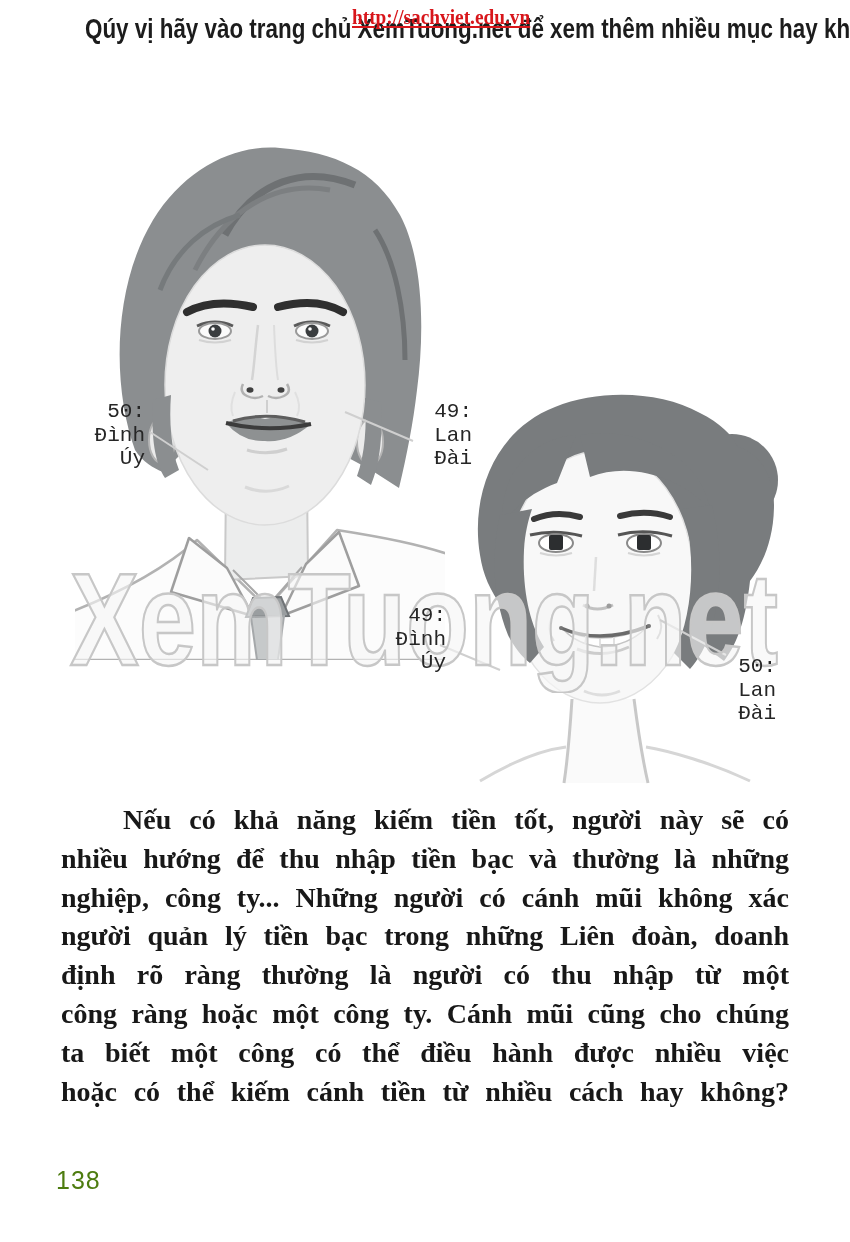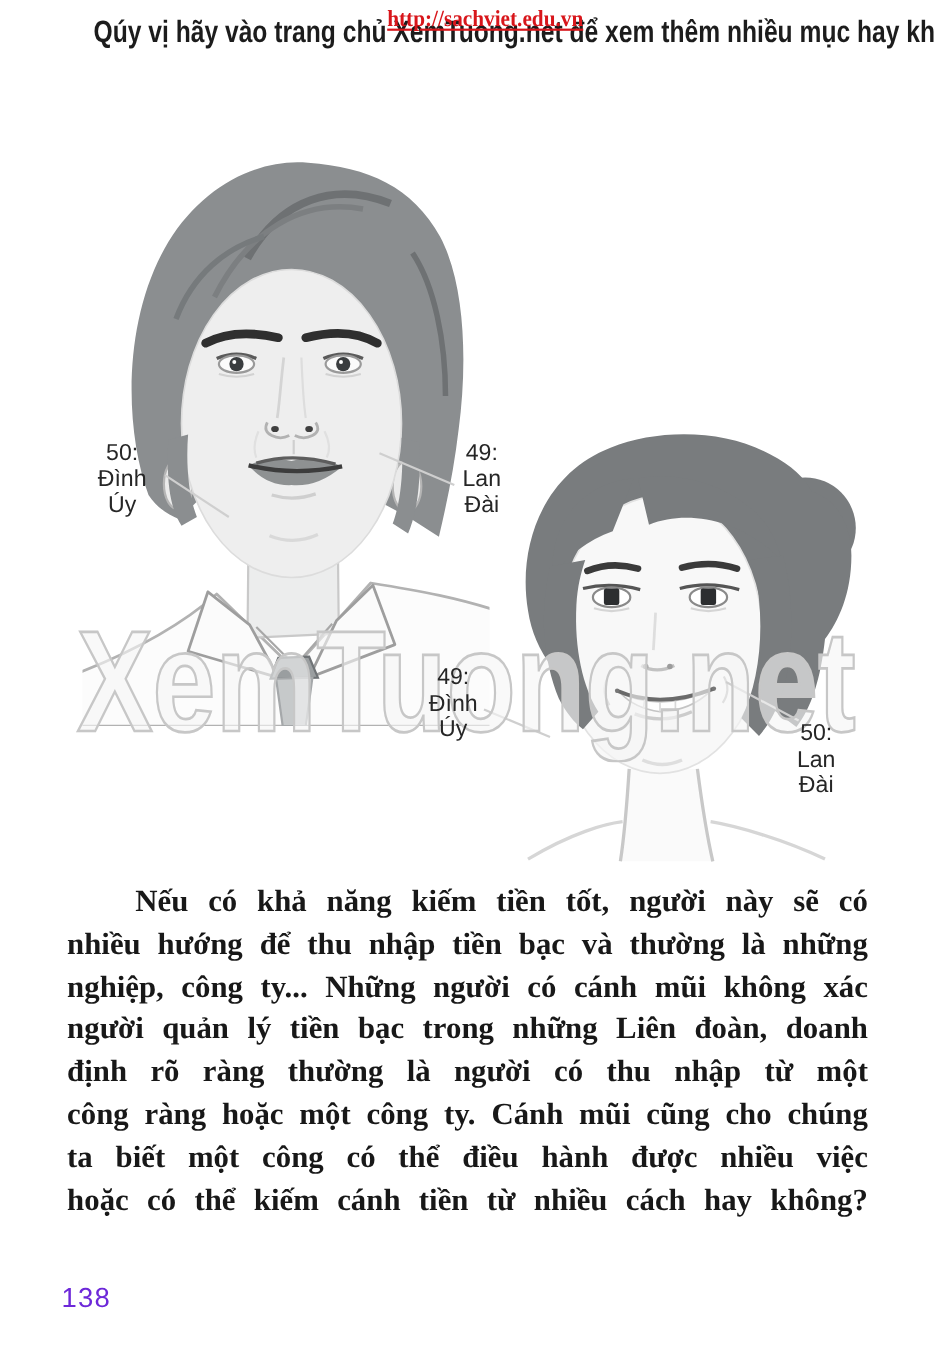--- a/index.html
+++ b/index.html
@@ -20,43 +20,43 @@
     color:#d8161b;text-decoration:underline;white-space:nowrap;
     transform:scaleX(0.92);transform-origin:left;
   }
   
   .fig-svg{position:absolute;}
   #man-svg{left:75px;top:140px;width:370px;height:520px;}
   #woman-svg{left:450px;top:385px;width:330px;height:400px;}
   #leader-svg{left:60px;top:140px;width:740px;height:660px;pointer-events:none;}
   #watermark-svg{left:68px;top:543px;width:722px;height:150px;pointer-events:none;}
   .fig-label{
-    position:absolute;text-align:center;color:#262626;
-    font-family:Liberation Sans, sans-serif;font-size:21px;line-height:23.5px;
+    position:absolute;text-align:right;color:#262626;
+    font-family:Liberation Mono, monospace;font-size:21px;line-height:23.5px;
     z-index:30;white-space:nowrap;
   }
   .fig-label span{display:block;}
   #label-1{left:77px;top:400px;width:68px;}
   #label-2{left:404px;top:400px;width:68px;}
   #label-3{left:378px;top:604px;width:68px;}
   #label-4{left:708px;top:655px;width:68px;}
   
   .body-text{
     position:absolute;left:61px;top:801px;width:728px;
     font-family:"Liberation Serif",serif;font-size:28px;color:#181818;
   }
   .para-line{
     height:38.8px;line-height:38.8px;text-align:justify;text-align-last:justify;
     white-space:nowrap;overflow:visible;font-weight:bold;
   }
   .para-line.indent{text-indent:62px;}
   
   .page-number{
     position:absolute;left:56px;top:1166px;
-    font-family:"Liberation Sans",sans-serif;font-size:25px;color:#6d28d9;
+    font-family:"Liberation Sans",sans-serif;font-size:25px;color:#4d7c0f;
     letter-spacing:1px;
   }
 </style>
 </head>
 <body>
 
 <div id="page">
 
   <div class="header-notice">Qúy vị hãy vào trang chủ XemTuong.net để xem thêm nhiều mục hay khác</div>
   <div class="header-url">http://sachviet.edu.vn</div>

